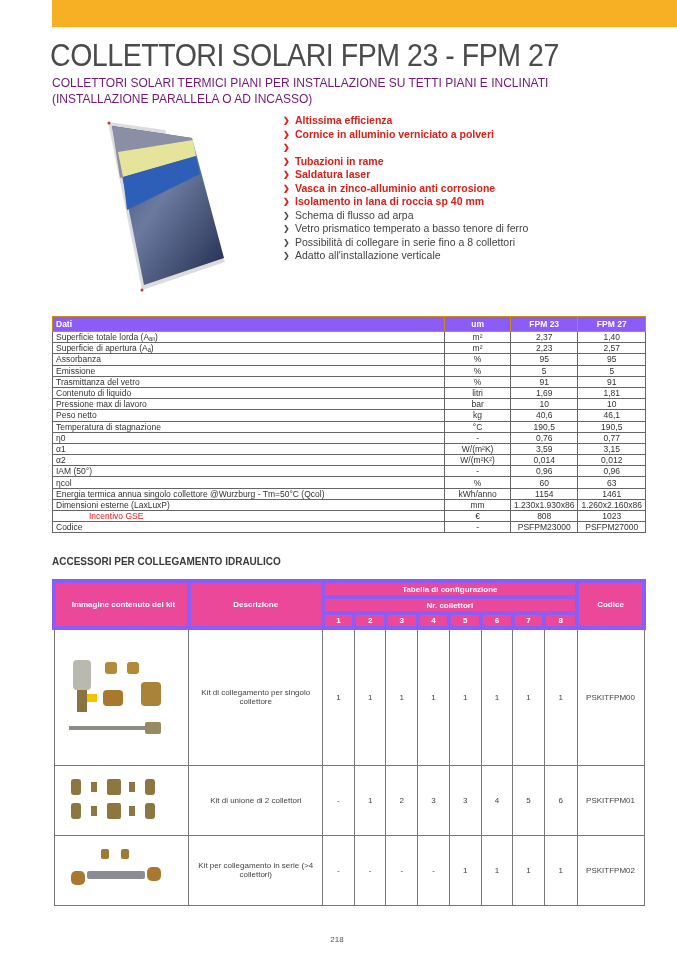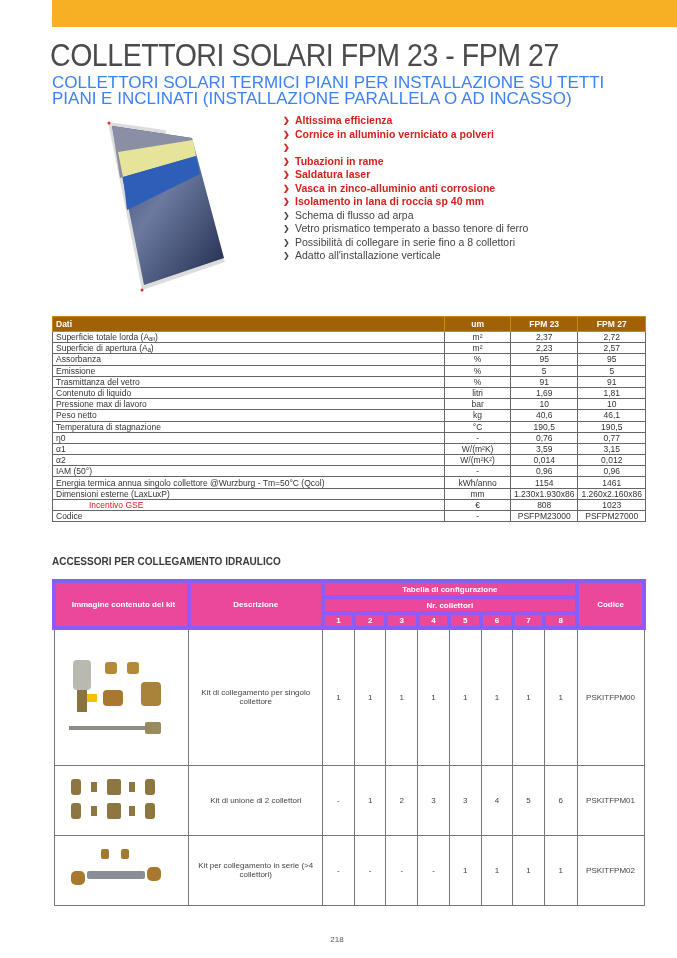--- a/index.html
+++ b/index.html
@@ -1,35 +1,35 @@
 <!DOCTYPE html>
 <html><head>
 <meta charset="utf-8">
 <style>
   html, body { margin:0; padding:0; background:#fff; }
   body { width:677px; height:958px; position:relative; overflow:hidden;
          font-family:"DejaVu Sans", sans-serif; color:#3a3a3a; }
   .topbar { position:absolute; left:52px; top:0; right:0; height:27px; background:#F7B024; }
   .title { position:absolute; left:50px; top:38px; font-size:31px; color:#4b4b4b;
            font-family:"Liberation Sans", sans-serif; letter-spacing:-0.5px; transform:scaleX(0.92); transform-origin:left; white-space:nowrap; }
-  .subtitle { position:absolute; left:52px; top:75px; width:560px; font-size:17px; line-height:16px; color:#3b82f6;
+  .subtitle { position:absolute; left:52px; top:75px; width:560px; font-size:12px; line-height:16px; color:#701a75;
               font-family:"Liberation Sans", sans-serif; text-transform:uppercase; }
   .panel-img { position:absolute; left:100px; top:112px; width:160px; height:180px; }
   .features { position:absolute; left:283px; top:114px; list-style:none; margin:0; padding:0;
               font-family:"Liberation Sans", sans-serif; font-size:10.5px; }
   .features li { height:13.5px; line-height:13.5px; position:relative; padding-left:12px; white-space:nowrap; }
   .features li .bul { position:absolute; left:0; top:0; font-size:8px; }
   .features li.hl { color:#d4221c; font-weight:bold; }
   .features li.nm { color:#444; }
   .features li.hl .bul { color:#d4221c; }
   .features li.nm .bul { color:#444; }
 
   table { border-collapse:collapse; font-family:"Liberation Sans", sans-serif; }
   .spec { position:absolute; left:52px; top:316px; width:594px; font-size:8.5px; }
-  .spec th { background:#a16207; color:#fff; font-weight:bold; height:14px; padding:0 3px; border:1px solid #c88c10;margin-left:28px; }
+  .spec th { background:#8b5cf6; color:#fff; font-weight:bold; height:14px; padding:0 3px; border:1px solid #c88c10;margin-left:28px; }
   .spec td { height:10.2px; line-height:10px; padding:0 3px; border:1px solid #666; color:#333; }
   .spec td.c, .spec th.c { text-align:center; }
   .spec th.l { text-align:left; }
   .spec td.red { color:#d4221c;padding-left:36px; }
 
   .acc-title { position:absolute; left:52px; top:556px; font-size:10px; font-weight:bold; color:#3a3a3a;
                font-family:"Liberation Sans", sans-serif; }
   .acc { position:absolute; left:52px; top:579px; width:594px; font-size:8px; }
   .acc th { background:#ec4899; color:#fff; font-weight:bold; border:4px solid #8b5cf6; padding:0; }
   .acc td { border:1px solid #777; text-align:center; color:#444; padding:4px 4px; }
@@ -89,21 +89,21 @@
       <th class="c">um</th>
       <th class="c">FPM 23</th>
       <th class="c">FPM 27</th>
     </tr>
   </thead>
   <tbody id="spec-body">
       <tr>
         <td>Superficie totale lorda (Aₐₗₗ)</td>
         <td class="c">m²</td>
         <td class="c">2,37</td>
-        <td class="c">2,72</td>
+        <td class="c">1,40</td>
       </tr>
       <tr>
         <td>Superficie di apertura (Aₐ)</td>
         <td class="c">m²</td>
         <td class="c">2,23</td>
         <td class="c">2,57</td>
       </tr>
       <tr>
         <td>Assorbanza</td>
         <td class="c">%</td>
@@ -162,20 +162,26 @@
         <td>α2</td>
         <td class="c">W/(m²K²)</td>
         <td class="c">0,014</td>
         <td class="c">0,012</td>
       </tr>
       <tr>
         <td>IAM (50°)</td>
         <td class="c">-</td>
         <td class="c">0,96</td>
         <td class="c">0,96</td>
+      </tr>
+      <tr>
+        <td>ηcol</td>
+        <td class="c">%</td>
+        <td class="c">60</td>
+        <td class="c">63</td>
       </tr>
       <tr>
         <td>Energia termica annua singolo collettore @Wurzburg - Tm=50°C (Qcol)</td>
         <td class="c">kWh/anno</td>
         <td class="c">1154</td>
         <td class="c">1461</td>
       </tr>
       <tr>
         <td>Dimensioni esterne (LaxLuxP)</td>
         <td class="c">mm</td>

